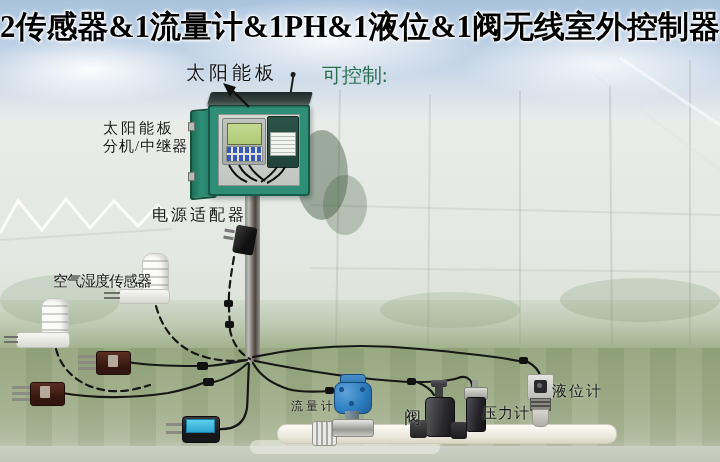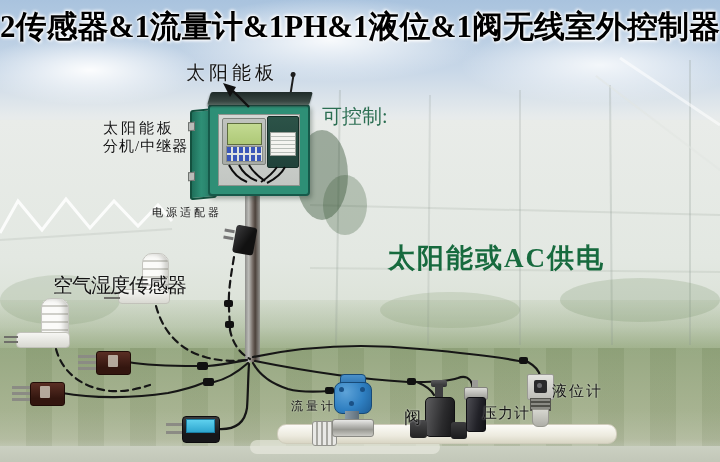--- a/index.html
+++ b/index.html
@@ -42,21 +42,21 @@
     font-size:31px; font-weight:bold; color:#000000; letter-spacing:0px; z-index:40;
     text-shadow:0 0 2px #fff, 0 0 4px #fff, 1px 1px 3px rgba(255,255,255,.9), -1px -1px 3px rgba(255,255,255,.9);
     white-space:nowrap;
   }
   .model{
     position:absolute; right:8px; top:47px; font-size:17px; font-weight:bold;
     color:#d93b3b; z-index:40; letter-spacing:.5px;
   }
   .features{
     position:absolute; left:310px; top:62px; width:404px; z-index:40;
-    color:#2b6e52; font-size:20px; line-height:27px;margin-top:41px;
+    color:#2b6e52; font-size:20px; line-height:27px;
   }
   .features .heading{margin-left:12px; margin-bottom:1px;}
   .features ul{list-style:none; margin:0; padding:0;}
   .features li{padding-left:13px; text-indent:-13px;}
   .features .dot{font-size:13px; vertical-align:2px;}
   .power-note{
     position:absolute; left:388px; top:240px; font-size:27px; font-weight:bold;
     color:#176a3e; letter-spacing:2px; z-index:40;
   }
   .lbl{
@@ -359,26 +359,25 @@
     <div class="level-thread"></div>
     <div class="level-cone"></div>
   </div>
 
   <div class="title">2传感器&amp;1流量计&amp;1PH&amp;1液位&amp;1阀无线室外控制器</div>
 
   <div class="features">
     <div class="heading">可控制:</div>
   </div>
 
-  <div class="power-note">太阳能或AC供电</div>
 
   <div class="lbl" style="left:186px; top:60px; font-size:19px; letter-spacing:4px">太阳能板</div>
   <div class="lbl" style="left:103px; top:119px; font-size:15px; letter-spacing:3px">太阳能板</div>
   <div class="lbl" style="left:103px; top:137px; font-size:15px; letter-spacing:1px">分机/中继器</div>
-  <div class="lbl" style="left:152px; top:205px; font-size:11px; letter-spacing:3px">电源适配器</div>
-  <div class="lbl" style="left:53px; top:272px; font-size:20px; letter-spacing:-1px">空气湿度传感器</div>
+  <div class="lbl" style="left:152px; top:205px; font-size:16px; letter-spacing:3px">电源适配器</div>
+  <div class="lbl" style="left:53px; top:272px; font-size:15px; letter-spacing:-1px">空气湿度传感器</div>
   <div class="lbl" style="left:160px; top:462px; font-size:22px; letter-spacing:1px">PH传感器</div>
   <div class="lbl" style="left:291px; top:398px; font-size:12px; letter-spacing:3px">流量计</div>
   <div class="lbl" style="left:404px; top:406px; font-size:17px">阀</div>
   <div class="lbl" style="left:482px; top:404px; font-size:15px; letter-spacing:1px">压力计</div>
   <div class="lbl" style="left:552px; top:382px; font-size:15px; letter-spacing:2px">液位计</div>
 
 </div>
 
 </body></html>

